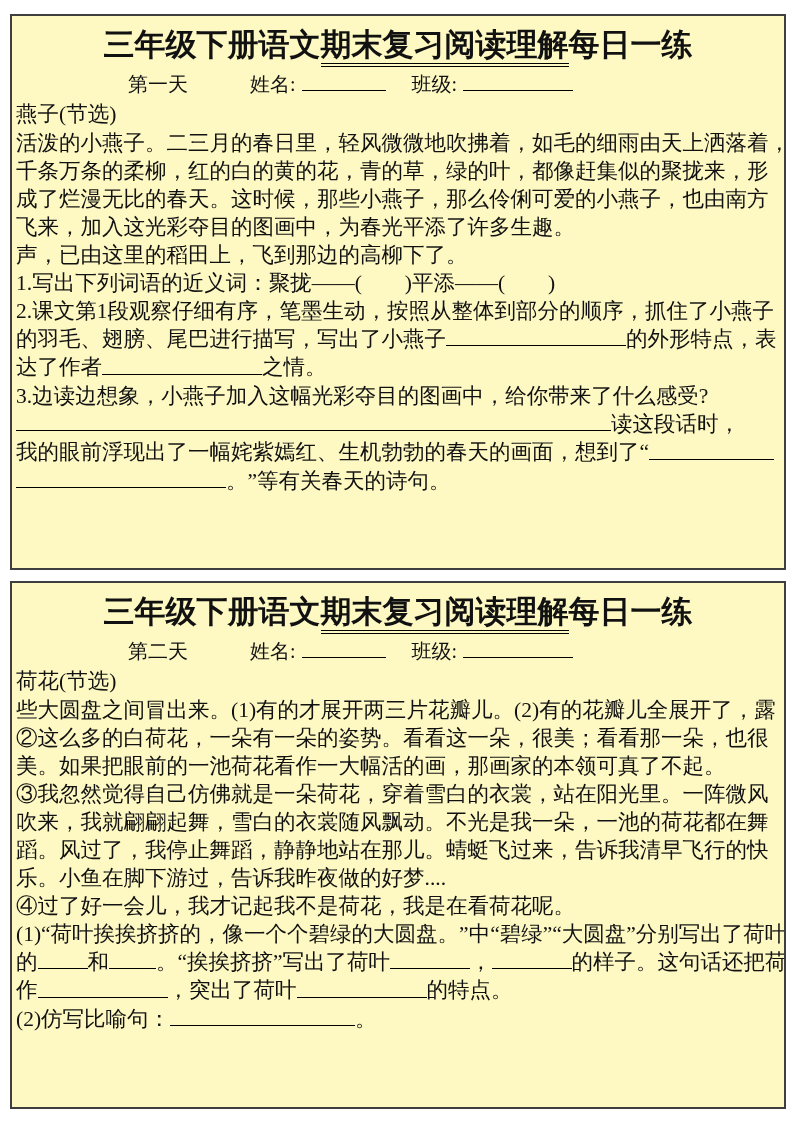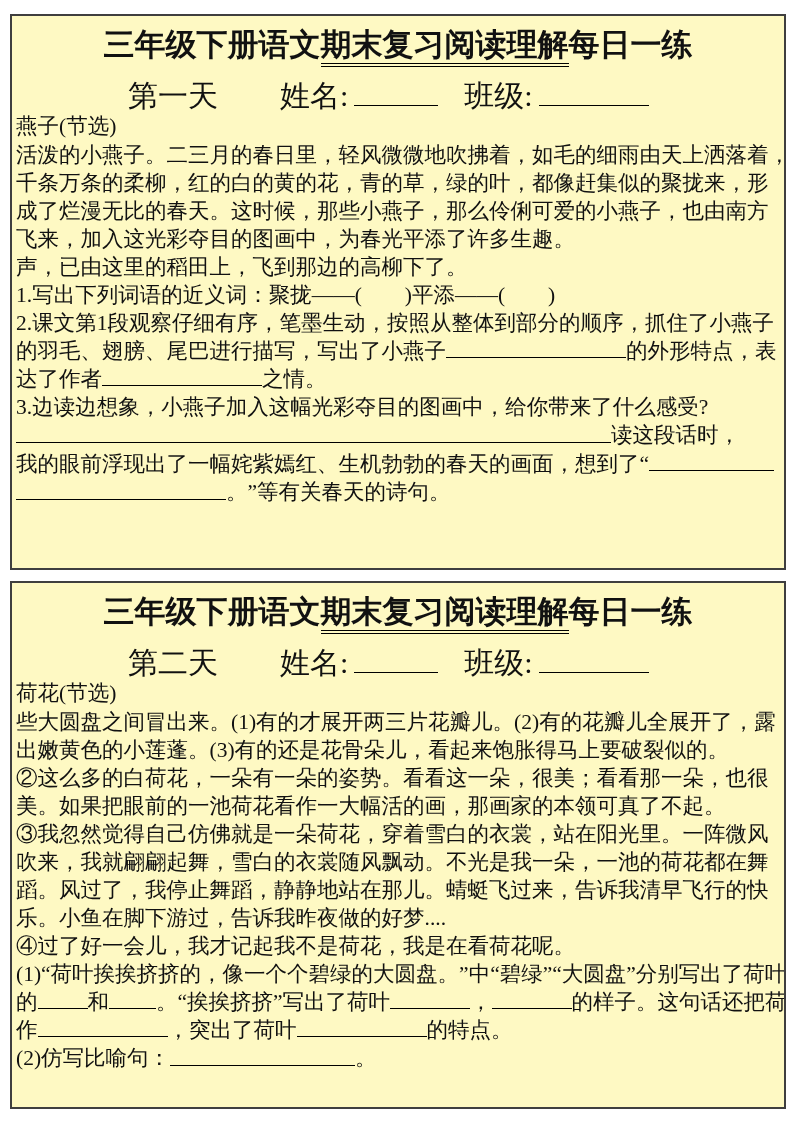--- a/index.html
+++ b/index.html
@@ -13,21 +13,21 @@
     border:2px solid #3f3f3f;background:#fef9c3;
     padding:2px 4px 0 4px;overflow:hidden;
   }
   #sheet1{top:14px;height:550px;}
   #sheet2{top:581px;height:522px;}
   .title{
     text-align:center;font-size:31px;font-weight:bold;
     line-height:46px;margin-top:4px;white-space:nowrap;
   }
   .dbl{border-bottom:4px double #000;padding-bottom:1px;}
-  .hdr{font-size:30px;line-height:32px;margin-top:8px;padding-left:112px;white-space:nowrap;}
+  .hdr{font-size:20px;line-height:32px;margin-top:0;padding-left:112px;white-space:nowrap;}
   .lbl-name{margin-left:62px;}
   .lbl-class{margin-left:26px;}
   .blank{
     display:inline-block;height:0.95em;
     border-bottom:1.5px solid #000;
   }
   .hdr .blank{margin-left:6px;}
   .ptitle{font-size:21.5px;line-height:29px;}
   .pbody .tline{font-size:21.5px;line-height:28px;white-space:nowrap;}
 </style>
@@ -54,21 +54,20 @@
       <div class="tline"><span class="blank" style="width: 210px;"></span><span>。”等有关春天的诗句。</span></div>
     </div>
 </div>
 
 <div class="sheet" id="sheet2">
   <div class="title"><span>三年级下册语文</span><span class="dbl">期末复习阅读理解</span><span>每日一练</span></div>
   <div class="hdr"><span>第二天</span><span class="lbl-name">姓名:</span><span class="blank" style="width:84px"></span><span class="lbl-class">班级:</span><span class="blank" style="width:110px"></span></div>
   <div class="ptitle">荷花(节选)</div>
   <div class="pbody">
       <div class="tline"><span>些大圆盘之间冒出来。(1)有的才展开两三片花瓣儿。(2)有的花瓣儿全展开了，露</span></div>
-      <div class="tline"><span>出嫩黄色的小莲蓬。(3)有的还是花骨朵儿，看起来饱胀得马上要破裂似的。</span></div>
       <div class="tline"><span>②这么多的白荷花，一朵有一朵的姿势。看看这一朵，很美；看看那一朵，也很</span></div>
       <div class="tline"><span>美。如果把眼前的一池荷花看作一大幅活的画，那画家的本领可真了不起。</span></div>
       <div class="tline"><span>③我忽然觉得自己仿佛就是一朵荷花，穿着雪白的衣裳，站在阳光里。一阵微风</span></div>
       <div class="tline"><span>吹来，我就翩翩起舞，雪白的衣裳随风飘动。不光是我一朵，一池的荷花都在舞</span></div>
       <div class="tline"><span>蹈。风过了，我停止舞蹈，静静地站在那儿。蜻蜓飞过来，告诉我清早飞行的快</span></div>
       <div class="tline"><span>乐。小鱼在脚下游过，告诉我昨夜做的好梦....</span></div>
       <div class="tline"><span>④过了好一会儿，我才记起我不是荷花，我是在看荷花呢。</span></div>
       <div class="tline"><span>(1)“荷叶挨挨挤挤的，像一个个碧绿的大圆盘。”中“碧绿”“大圆盘”分别写出了荷叶</span></div>
       <div class="tline"><span>的</span><span class="blank" style="width: 50px;"></span><span>和</span><span class="blank" style="width: 47px;"></span><span>。“挨挨挤挤”写出了荷叶</span><span class="blank" style="width: 80px;"></span><span>，</span><span class="blank" style="width: 80px;"></span><span>的样子。这句话还把荷叶比</span></div>
       <div class="tline"><span>作</span><span class="blank" style="width: 130px;"></span><span>，突出了荷叶</span><span class="blank" style="width: 130px;"></span><span>的特点。</span></div>

